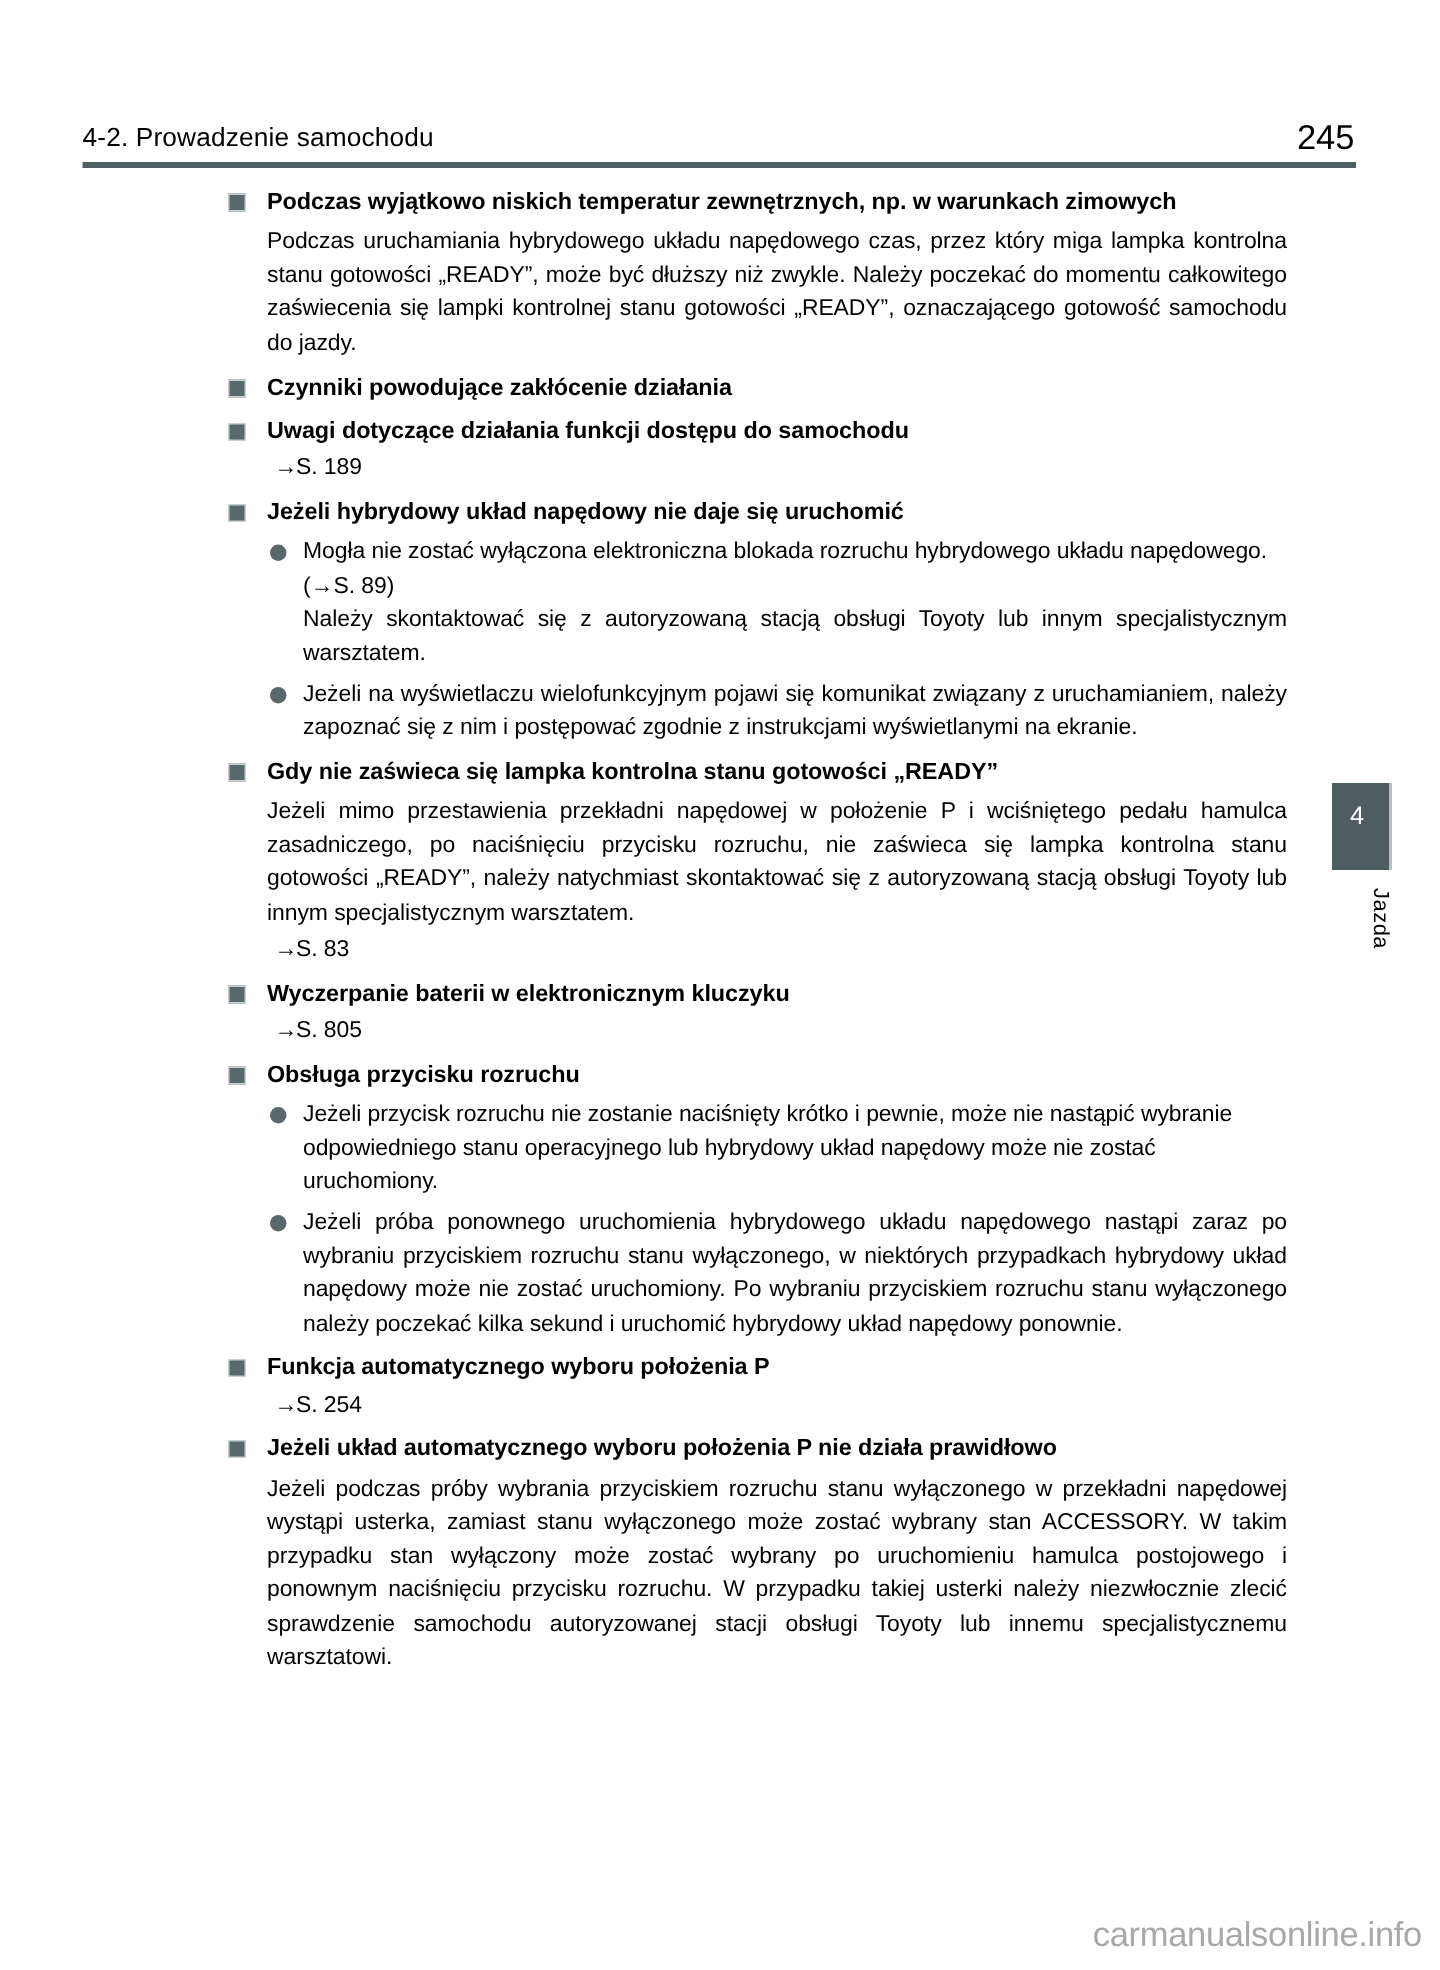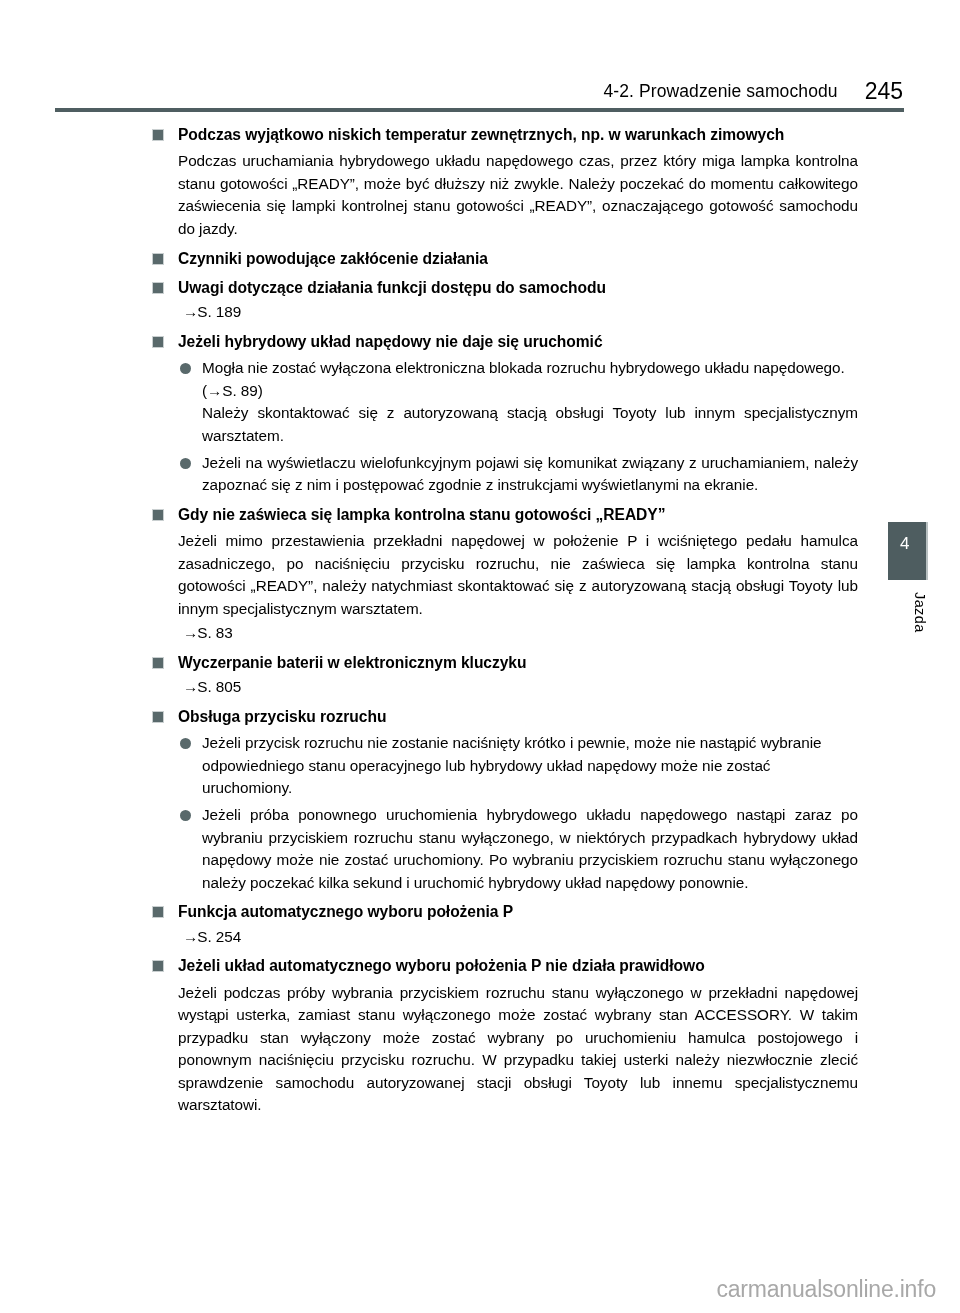--- a/index.html
+++ b/index.html
@@ -18,21 +18,21 @@
 
   
   .page-header {
     position: absolute;
     left: 55px;
     top: 72px;
     width: 848px;
     height: 30px;
     display: flex;
     align-items: flex-end;
-    justify-content: flex-end;
+    justify-content: space-between;
   }
   .header-title {
     font-size: 17.5px;
     letter-spacing: 0.1px;
     color: #000;
     white-space: nowrap;
   }
   .header-pageno {
     font-size: 23px;
     font-weight: normal;
@@ -161,21 +161,21 @@
     color: #000;
     writing-mode: vertical-rl;
     text-orientation: mixed;
     letter-spacing: 0.4px;
     white-space: nowrap;
   }
 
   
   .watermark {
     position: absolute;
-    right: 24px;
+    right: 12px;
     bottom: 10px;
     font-size: 23px;
     color: #a8a8a8;
     letter-spacing: -0.2px;
     white-space: nowrap;
   }
 </style>
 </head>
 <body>
 

